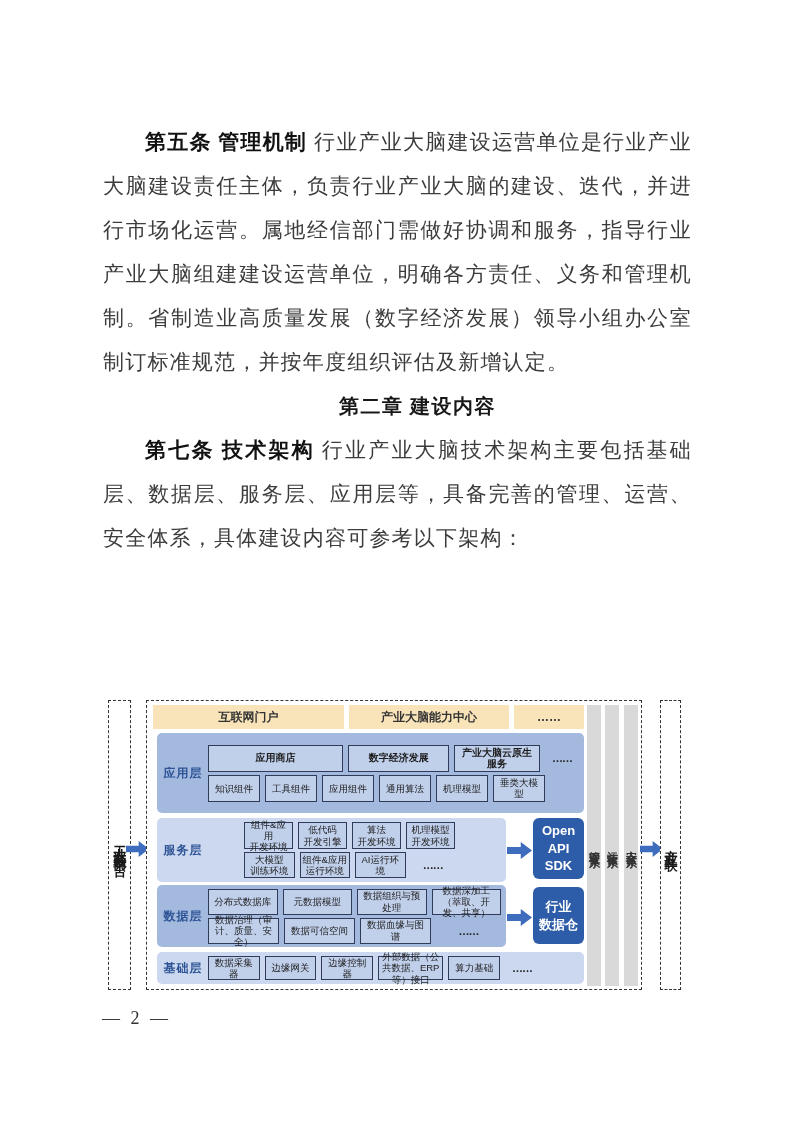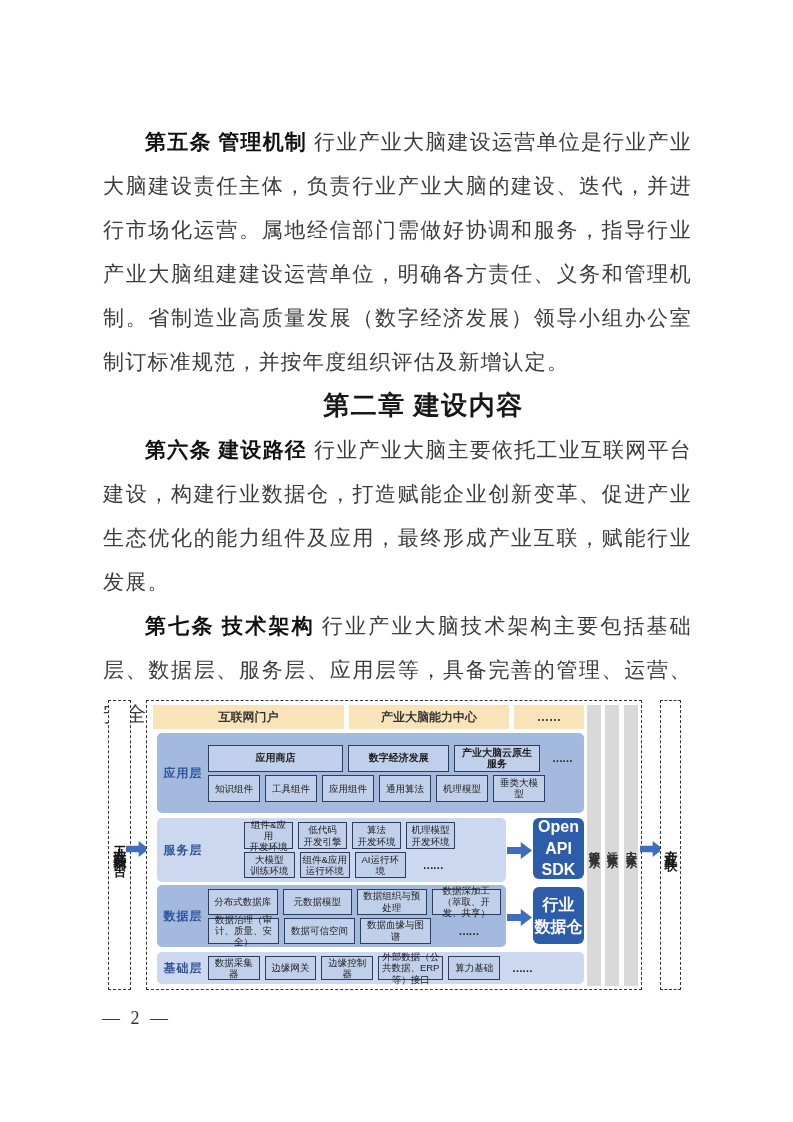--- a/index.html
+++ b/index.html
@@ -10,21 +10,21 @@
   }
   
   .doc{
     position:absolute;left:103px;top:120px;width:589px;
     font-size:21px;line-height:44px;letter-spacing:1.2px;
     color:#3c3c3c;text-align:justify;
   }
   .doc p{margin:0;text-indent:2em;}
   .lead{font-weight:bold;color:#111;margin-right:7px;}
   .chapter{
-    margin:0;font-size:26px;font-weight:bold;color:#181818;
+    margin:0;font-size:20px;font-weight:bold;color:#181818;
     text-align:center;text-indent:0;line-height:44px;letter-spacing:1.5px;
   }
   .pageno{
     position:absolute;left:102px;top:1008px;font-size:18px;color:#333;
     letter-spacing:3px;font-family:"Liberation Serif",serif;
   }
   
   .diagram *{box-sizing:border-box;}
   .diagram{
     position:absolute;left:0;top:0;width:793px;height:1122px;
@@ -70,40 +70,39 @@
   .more{
     flex:0 0 34px;display:flex;align-items:center;justify-content:center;
     font-weight:bold;font-size:11px;color:#222;letter-spacing:-1px;
   }
   .more.slot{flex:1;border:none;background:transparent;}
   .r1h{min-height:26px;} .r2h{min-height:19px;} .r3h{min-height:17px;}
   .svc-pad{padding-right:46px;margin-left:36px;}
   .bigbox{
     position:absolute;background:#2D5CA8;color:#fff;border-radius:6px;
     display:flex;align-items:center;justify-content:center;text-align:center;
-    font-size:16px;font-weight:bold;white-space:pre-line;line-height:1.35;
+    font-size:13px;font-weight:bold;white-space:pre-line;line-height:1.35;
   }
   .graybar{
     position:absolute;top:4px;width:14px;height:281px;background:#D9D9D9;
     display:flex;align-items:center;justify-content:center;
   }
   .graybar .vtext{font-size:11px;letter-spacing:2px;color:#333;}
   .arrow{
     position:absolute;background:#3E6DBD;
     clip-path:polygon(0 30%,55% 30%,55% 0,100% 50%,55% 100%,55% 70%,0 70%);
   }
   .arrow.h{width:23px;height:16px;}
 </style>
 </head>
 <body>
 
 <div class="doc">
   <p><span class="lead">第五条 管理机制</span><span>行业产业大脑建设运营单位是行业产业大脑建设责任主体，负责行业产业大脑的建设、迭代，并进行市场化运营。属地经信部门需做好协调和服务，指导行业产业大脑组建建设运营单位，明确各方责任、义务和管理机制。省制造业高质量发展（数字经济发展）领导小组办公室制订标准规范，并按年度组织评估及新增认定。</span></p>
   <p class="chapter">第二章 建设内容</p>
-  <p><span class="lead">第六条 建设路径</span><span>行业产业大脑主要依托工业互联网平台建设，构建行业数据仓，打造赋能企业创新变革、促进产业生态优化的能力组件及应用，最终形成产业互联，赋能行业发展。</span></p>
   <p><span class="lead">第七条 技术架构</span><span>行业产业大脑技术架构主要包括基础层、数据层、服务层、应用层等，具备完善的管理、运营、安全体系，具体建设内容可参考以下架构：</span></p>
 </div>
 
 <div class="diagram">
 
   <div class="side-panel left">
     <span class="vtext">工业互联网平台</span>
   </div>
   <div class="arrow h" style="left:126px;top:841px;"></div>
 

